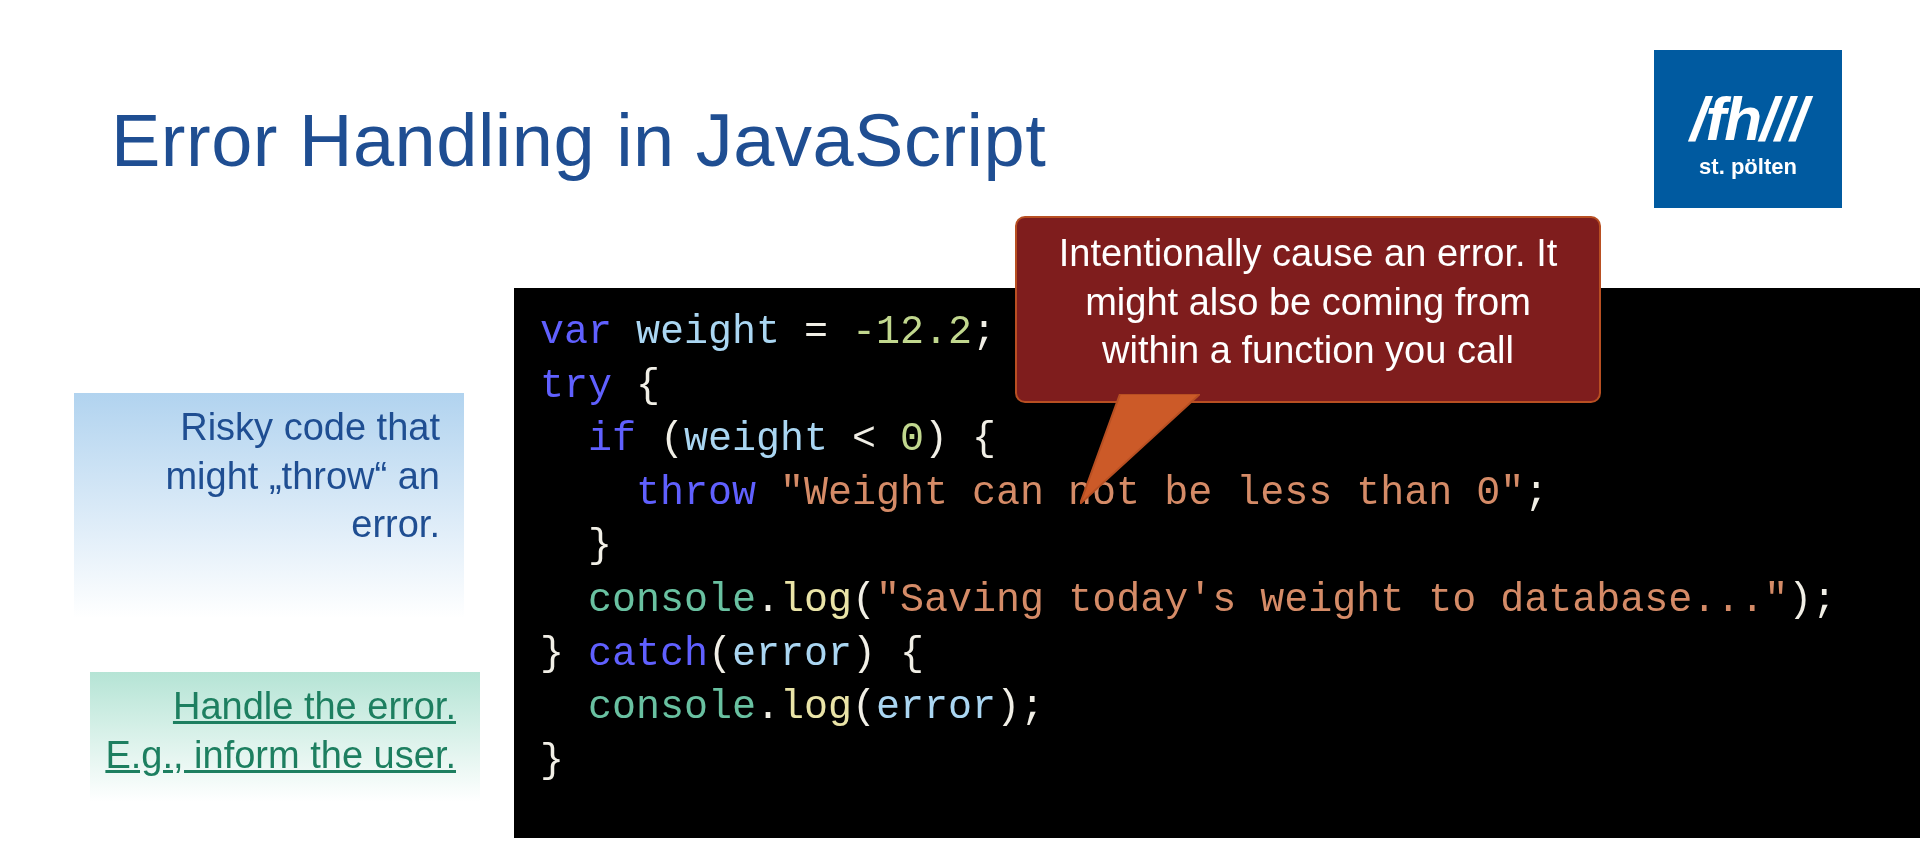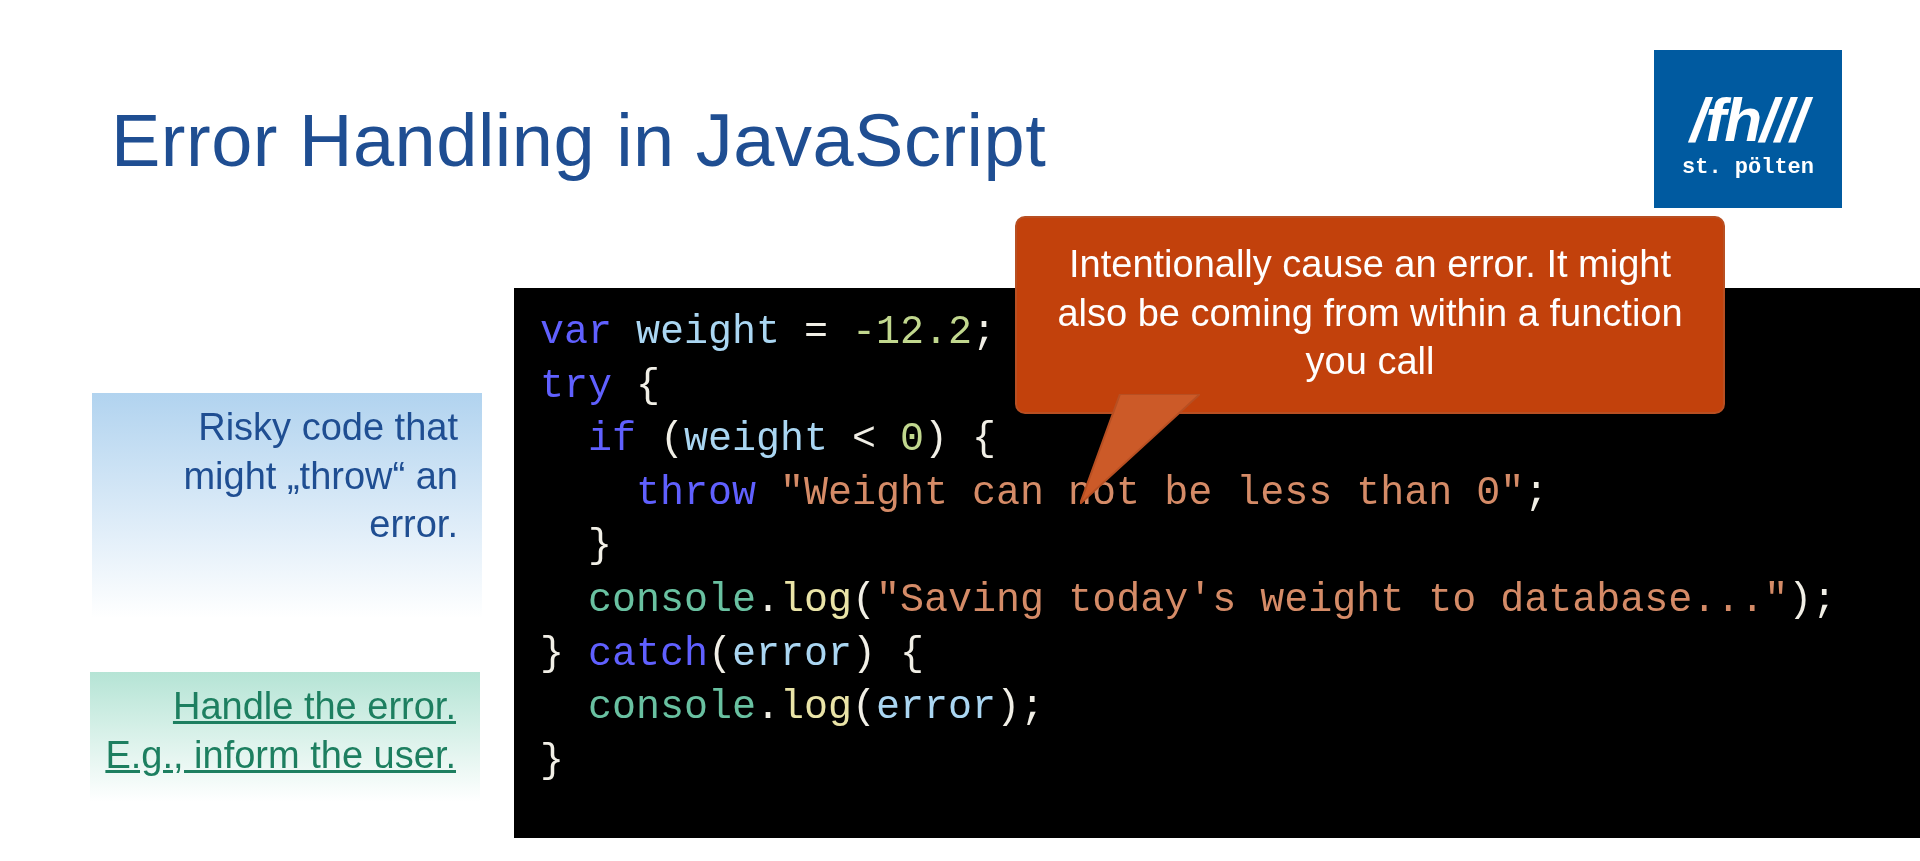--- a/index.html
+++ b/index.html
@@ -47,34 +47,34 @@
     font-weight: 800;
     font-style: italic;
     letter-spacing: -2px;
     line-height: 1;
     font-family: "Segoe UI", Arial, sans-serif;
   }
   .logo .small {
     font-size: 22px;
     font-weight: 600;
     margin-top: 4px;
-    font-family: Liberation Mono, monospace;
+    font-family: Liberation Sans, sans-serif;
   }
   .note {
     position: absolute;
     font-size: 38px;
     font-weight: 300;
     text-align: right;
     line-height: 1.28;
     width: 390px;
   }
   .note.blue-bg {
     background: linear-gradient(to bottom, #b1d3ef 0%, #ffffff 100%);
     color: #1f4e92;
-    left: 92px;
+    left: 74px;
     top: 393px;
     height: 225px;
     padding: 10px 24px 10px 10px;
     box-sizing: border-box;
   }
   .note.green-bg {
     background: linear-gradient(to bottom, #b5e4d5 0%, #ffffff 100%);
     color: #1d7f60;
     left: 90px;
     top: 672px;
@@ -103,27 +103,27 @@
   .num  { color: #c1d78e; }       
   .obj  { color: #69c1a1; }       
   .fn   { color: #eae4a7; }       
   .str  { color: #d58b67; }       
   .punc { color: #f1efe6; }
 
   .callout {
     position: absolute;
     left: 1015px;
     top: 216px;
-    width: 710px;
-    background: #c2410c;
+    width: 586px;
+    background: #7f1d1d;
     color: #ffffff;
     font-size: 38px;
     font-weight: 300;
     text-align: center;
-    padding: 22px 34px 26px 34px;
+    padding: 11px 34px 26px 34px;
     border-radius: 10px;
     box-sizing: border-box;
     line-height: 1.28;
     border: 2px solid #b84f22;
   }
   .callout-tail {
     position: absolute;
     left: 1080px;
     top: 394px;
     width: 0;

